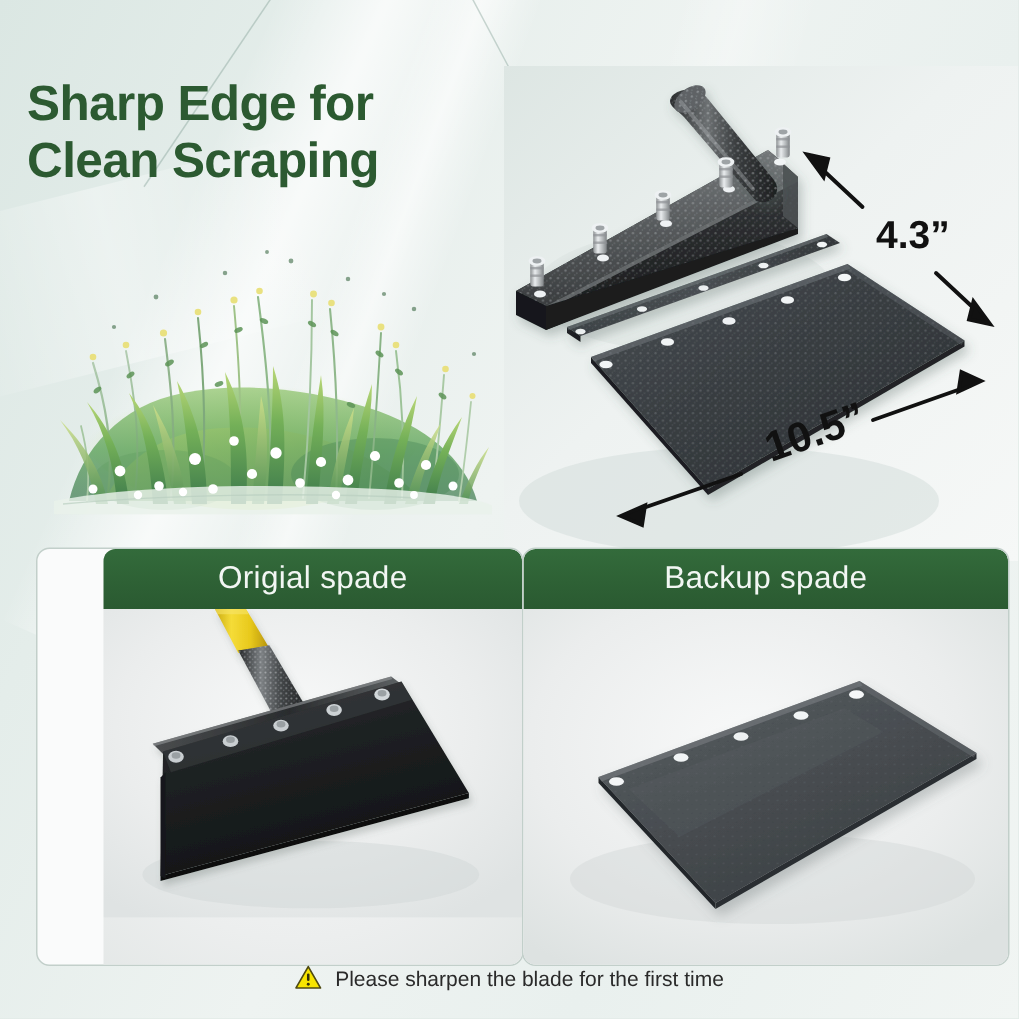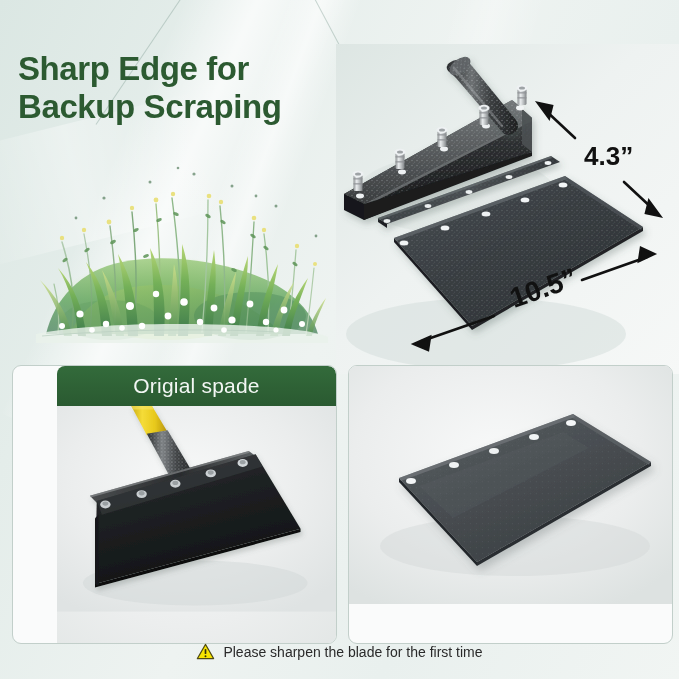--- a/index.html
+++ b/index.html
@@ -68,21 +68,21 @@
   .panel {
     position:absolute;
     width:325px; height:279px;
     top:365px;
     border:1px solid #c2cfca;
     border-radius:9px;
     background:#fafbfb;
     overflow:hidden;
     z-index:6;
   }
-  #panel-left  { left:12px;padding-left:44px; }
+  #panel-left  { left:24px;padding-left:44px; }
   #panel-right { left:348px; }
   .panel-head {
     height:40px;
     background:linear-gradient(180deg,#336b3b 0%,#2e6135 55%,#2a5a31 100%);
     border-radius:8px 8px 0 0;
     display:flex; align-items:center; justify-content:center;
     color:#f2f6f3;
     font-size:21px;
     letter-spacing:.2px;
   }
@@ -114,21 +114,21 @@
   <div class="bg-swoosh bg-sw1"></div>
   <div class="bg-swoosh bg-sw2"></div>
   <div class="bg-swoosh bg-sw3"></div>
   <div class="bg-swoosh bg-sw4"></div>
   <div class="bg-line bg-l1"></div>
   <div class="bg-line bg-l2"></div>
   <div class="bg-line bg-l3"></div>
   <div class="bg-line bg-l4"></div>
 
   <div id="headline">Sharp Edge for
-Backup Scraping</div>
+Clean Scraping</div>
 
   <svg id="grass" viewBox="0 0 325 205">
     <defs>
       <radialGradient id="glowG" cx="50%" cy="72%" r="52%">
         <stop offset="0%" stop-color="#f4f59a" stop-opacity=".95"></stop>
         <stop offset="42%" stop-color="#d6e88c" stop-opacity=".70"></stop>
         <stop offset="100%" stop-color="#bcd98a" stop-opacity="0"></stop>
       </radialGradient>
       <linearGradient id="moundG" x1="0" y1="0" x2="0" y2="1">
         <stop offset="0%" stop-color="#8fc46a" stop-opacity=".72"></stop>
@@ -521,20 +521,23 @@
           <ellipse cx="178" cy="78" rx="6" ry="4.6" fill="#cdd2d5"></ellipse>
           <ellipse cx="178" cy="77" rx="3.4" ry="2.5" fill="#9aa0a3"></ellipse>
           <ellipse cx="215" cy="66" rx="6" ry="4.6" fill="#d2d7da"></ellipse>
           <ellipse cx="215" cy="65" rx="3.4" ry="2.5" fill="#9ba1a4"></ellipse>
         </g>
       </svg>
     </div>
   </div>
 
   <div class="panel" id="panel-right">
+    <div class="panel-head">
+      <span>Backup spade</span>
+    </div>
     <div class="panel-body">
       <svg class="panel-photo" viewBox="0 0 323 238">
         <defs>
           <radialGradient id="pbgR" cx="46%" cy="38%" r="72%">
             <stop offset="0%" stop-color="#f8f9f9"></stop>
             <stop offset="62%" stop-color="#ebeded"></stop>
             <stop offset="100%" stop-color="#dde2e1"></stop>
           </radialGradient>
           <linearGradient id="plateR" x1="0.1" y1="0" x2="0.8" y2="1">
             <stop offset="0%" stop-color="#5a5f63"></stop>

